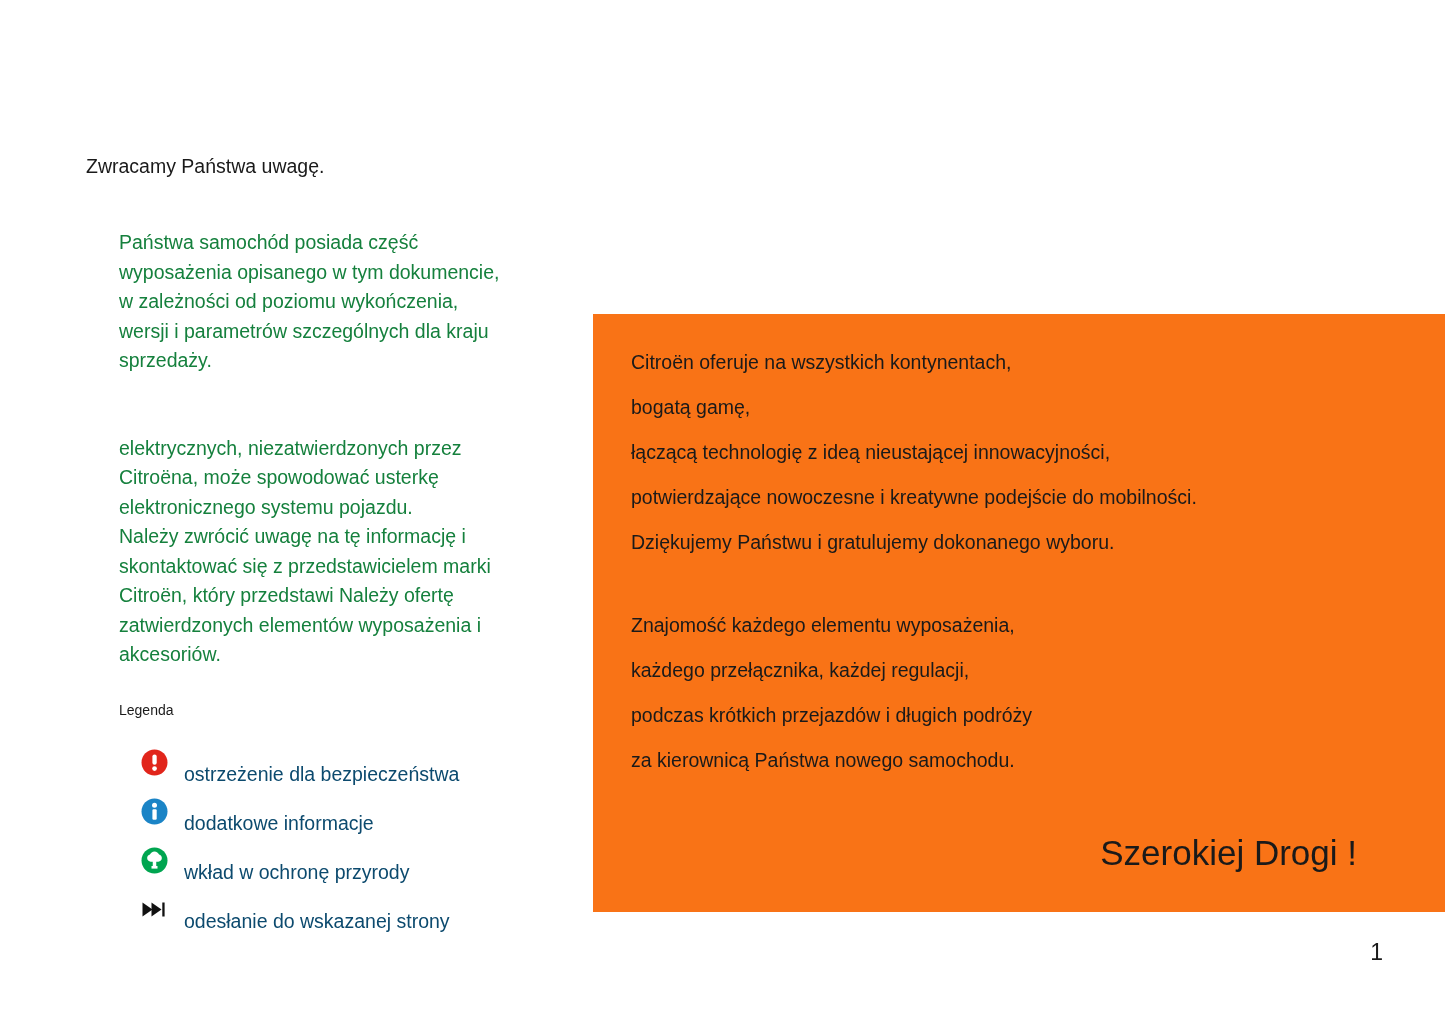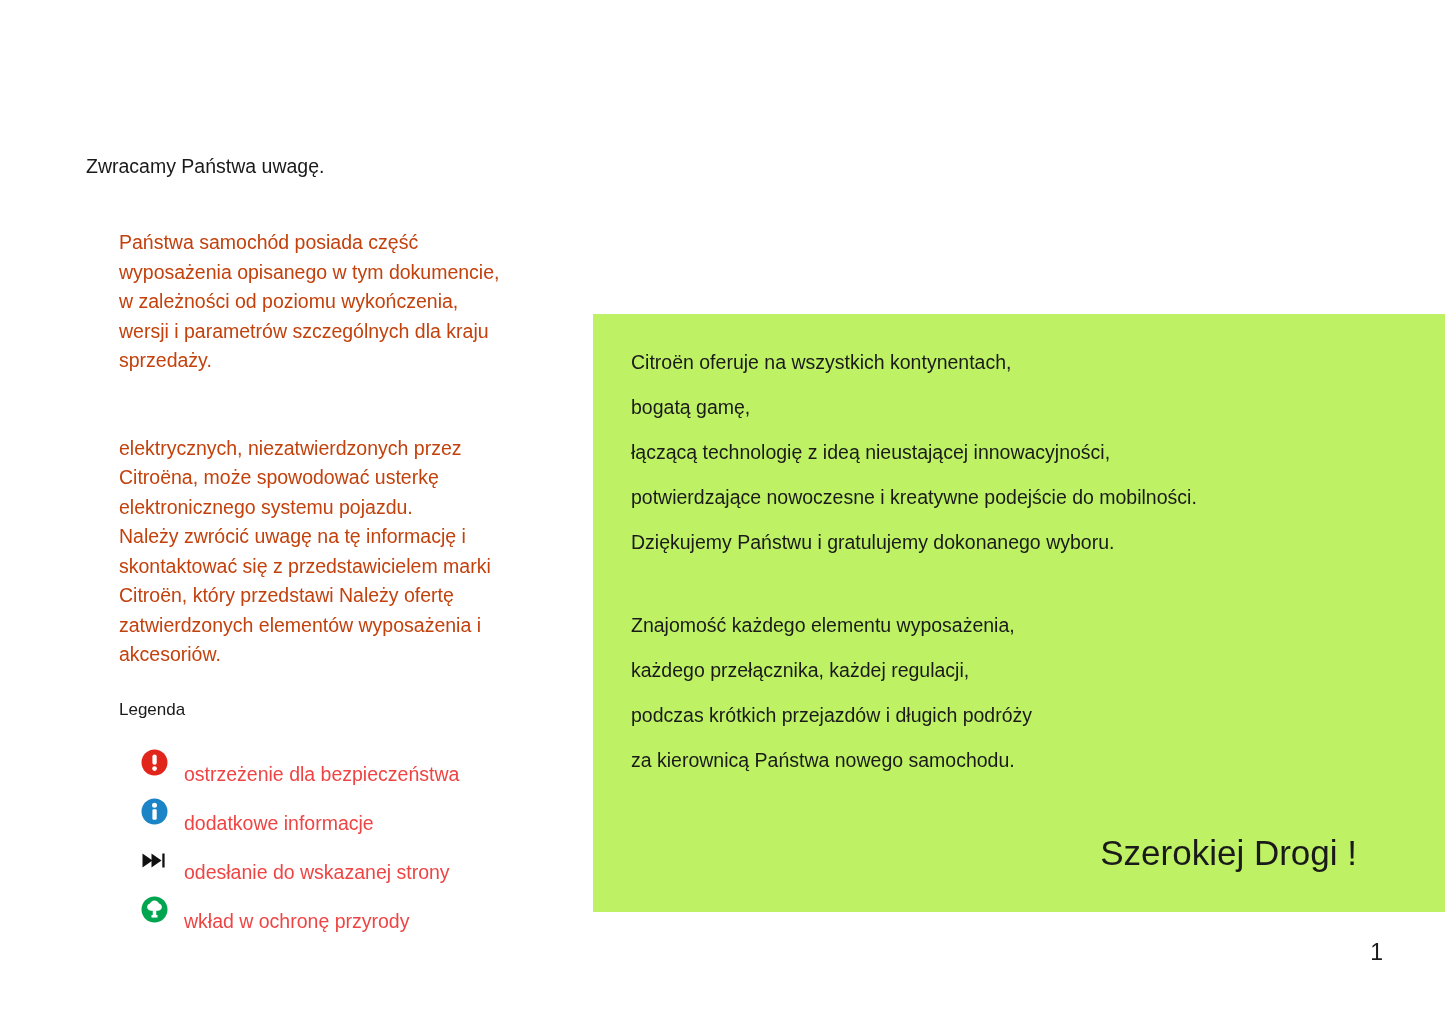--- a/index.html
+++ b/index.html
@@ -34,37 +34,37 @@
     font-size: 19.5px;
     line-height: 28px;
     color: #1a1a1a;
     margin: 0 0 0 0;
   }
 
   .para-block {
     margin-left: 33px;
     font-size: 19.5px;
     line-height: 29.5px;
-    color: #c2410c;
+    color: #15803d;
   }
 
   .para-block .line {
     white-space: nowrap;
   }
 
   .spacer-1 { height: 48px; }
   .spacer-2 { height: 58px; }
   .spacer-3 { height: 26px; }
 
   
   .legend {
     margin-left: 33px;
   }
   .legend-title {
-    font-size: 17px;
+    font-size: 14px;
     line-height: 28px;
     color: #1a1a1a;
     margin-bottom: 14px;
   }
   .legend-row {
     display: flex;
     align-items: center;
     height: 49px;
     margin-left: 22px;
   }
@@ -73,33 +73,33 @@
     height: 27px;
     flex: 0 0 27px;
     display: flex;
     align-items: center;
     justify-content: center;
   }
   .legend-label {
     margin-left: 16px;
     font-size: 19.5px;
     line-height: 26px;
-    color: #ef4444;
+    color: #0c4a6e;
     white-space: nowrap;
     margin-top: 24px;
   }
 
   
   .gray-panel {
     position: absolute;
     left: 593px;
     top: 314px;
     width: 852px;
     height: 598px;
-    background: #bef264;
+    background: #f97316;
   }
 
   .panel-inner {
     position: absolute;
     left: 38px;
     top: 35px;
     right: 20px;
   }
 
   .panel-line {
@@ -185,31 +185,20 @@
 
       <div class="legend-row">
         <span class="legend-icon">
           <svg width="27" height="27" viewBox="0 0 27 27" aria-hidden="true">
             <circle cx="13.5" cy="13.5" r="13" fill="#1b84c6"></circle>
             <circle cx="13.5" cy="7.2" r="2.5" fill="#ffffff"></circle>
             <rect x="11.4" y="11.3" width="4.3" height="10.4" rx="1.2" fill="#ffffff"></rect>
           </svg>
         </span>
         <span class="legend-label">dodatkowe informacje</span>
-      </div>
-
-      <div class="legend-row">
-        <span class="legend-icon">
-          <svg width="27" height="27" viewBox="0 0 27 27" aria-hidden="true">
-            <polygon points="1.5,6.5 11.5,13.5 1.5,20.5" fill="#111111"></polygon>
-            <polygon points="10.5,6.5 20.5,13.5 10.5,20.5" fill="#111111"></polygon>
-            <rect x="21.3" y="6.5" width="2.3" height="14" fill="#111111"></rect>
-          </svg>
-        </span>
-        <span class="legend-label">odesłanie do wskazanej strony</span>
       </div>
 
       <div class="legend-row">
         <span class="legend-icon">
           <svg width="27" height="27" viewBox="0 0 27 27" aria-hidden="true">
             <circle cx="13.5" cy="13.5" r="13" fill="#00a550"></circle>
             <path d="M13.5 4.4
                      c-2.1 0-3.9 1.35-4.55 3.2
                      c-1.6 0.35 -2.8 1.8 -2.8 3.5
                      c0 1.95 1.6 3.55 3.55 3.55
@@ -218,20 +207,31 @@
                      h2.05
                      c1.95 0 3.55 -1.6 3.55 -3.55
                      c0 -1.7 -1.2 -3.15 -2.8 -3.5
                      C17.4 5.75 15.6 4.4 13.5 4.4 z" fill="#ffffff"></path>
             <rect x="10.5" y="19.0" width="6" height="2.6" fill="#ffffff"></rect>
           </svg>
         </span>
         <span class="legend-label">wkład w ochronę przyrody</span>
       </div>
 
+      <div class="legend-row">
+        <span class="legend-icon">
+          <svg width="27" height="27" viewBox="0 0 27 27" aria-hidden="true">
+            <polygon points="1.5,6.5 11.5,13.5 1.5,20.5" fill="#111111"></polygon>
+            <polygon points="10.5,6.5 20.5,13.5 10.5,20.5" fill="#111111"></polygon>
+            <rect x="21.3" y="6.5" width="2.3" height="14" fill="#111111"></rect>
+          </svg>
+        </span>
+        <span class="legend-label">odesłanie do wskazanej strony</span>
+      </div>
+
     </div>
   </div>
 
   <div class="gray-panel">
     <div class="panel-inner">
 
       <div>
         <div class="panel-line">Citroën oferuje na wszystkich kontynentach,</div>
         <div class="panel-line">bogatą gamę,</div>
         <div class="panel-line">łączącą technologię z ideą nieustającej innowacyjności,</div>

